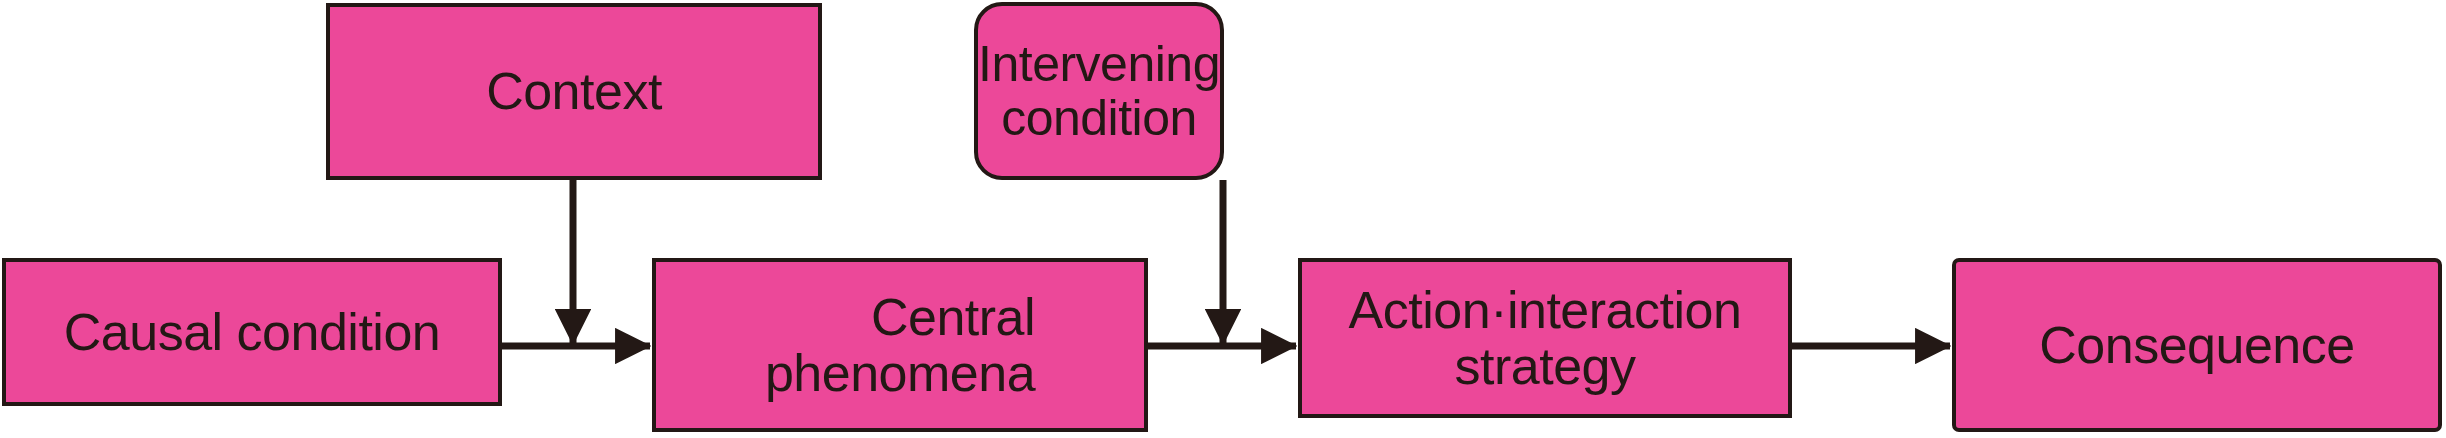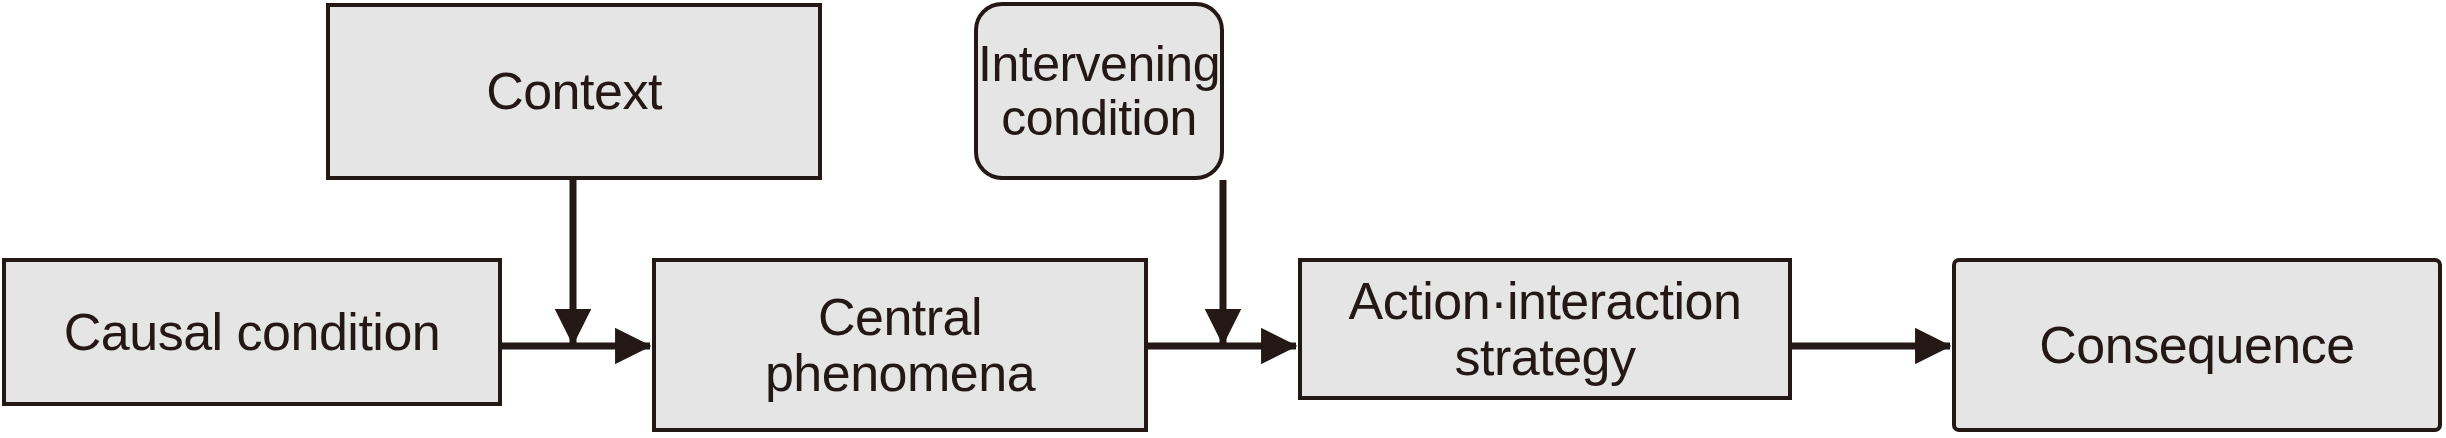--- a/index.html
+++ b/index.html
@@ -15,21 +15,21 @@
     position: relative;
     width: 2446px;
     height: 438px;
     background: #ffffff;
     overflow: hidden;
   }
   .node-box {
     position: absolute;
     box-sizing: border-box;
     border: 4px solid #231815;
-    background: #e5e5e5;
+    background: #ec4899;
     display: flex;
     align-items: center;
     justify-content: center;
     text-align: center;
     color: #231815;
     font-family: "Liberation Sans", sans-serif;
     font-size: 52px;
     line-height: 1.08;
     letter-spacing: -0.5px;
     white-space: pre-line;
@@ -38,22 +38,22 @@
 
   
   #box-context      { left: 326px;  top: 3px;   width: 496px; height: 177px; }
   #box-intervening  { left: 974px;  top: 2px;   width: 250px; height: 178px;
                       font-size: 50px; }
   
   #box-intervening  { width: 250px; border-radius: 28px; }
 
   
   #box-causal       { left: 2px;    top: 258px; width: 500px; height: 148px; }
-  #box-central      { left: 652px;  top: 258px; width: 496px; height: 174px; }
-  #box-action       { left: 1298px; top: 258px; width: 494px; height: 142px; }
+  #box-central      { left: 652px;  top: 258px; width: 496px; height: 174px; text-align: right; }
+  #box-action       { left: 1298px; top: 258px; width: 494px; height: 160px; }
   #box-consequence  { left: 1952px; top: 258px; width: 490px; height: 174px; border-radius: 7px; }
 
   
   #connector-layer {
     position: absolute;
     left: 0; top: 0;
     width: 2446px;
     height: 438px;
     pointer-events: none;
   }

